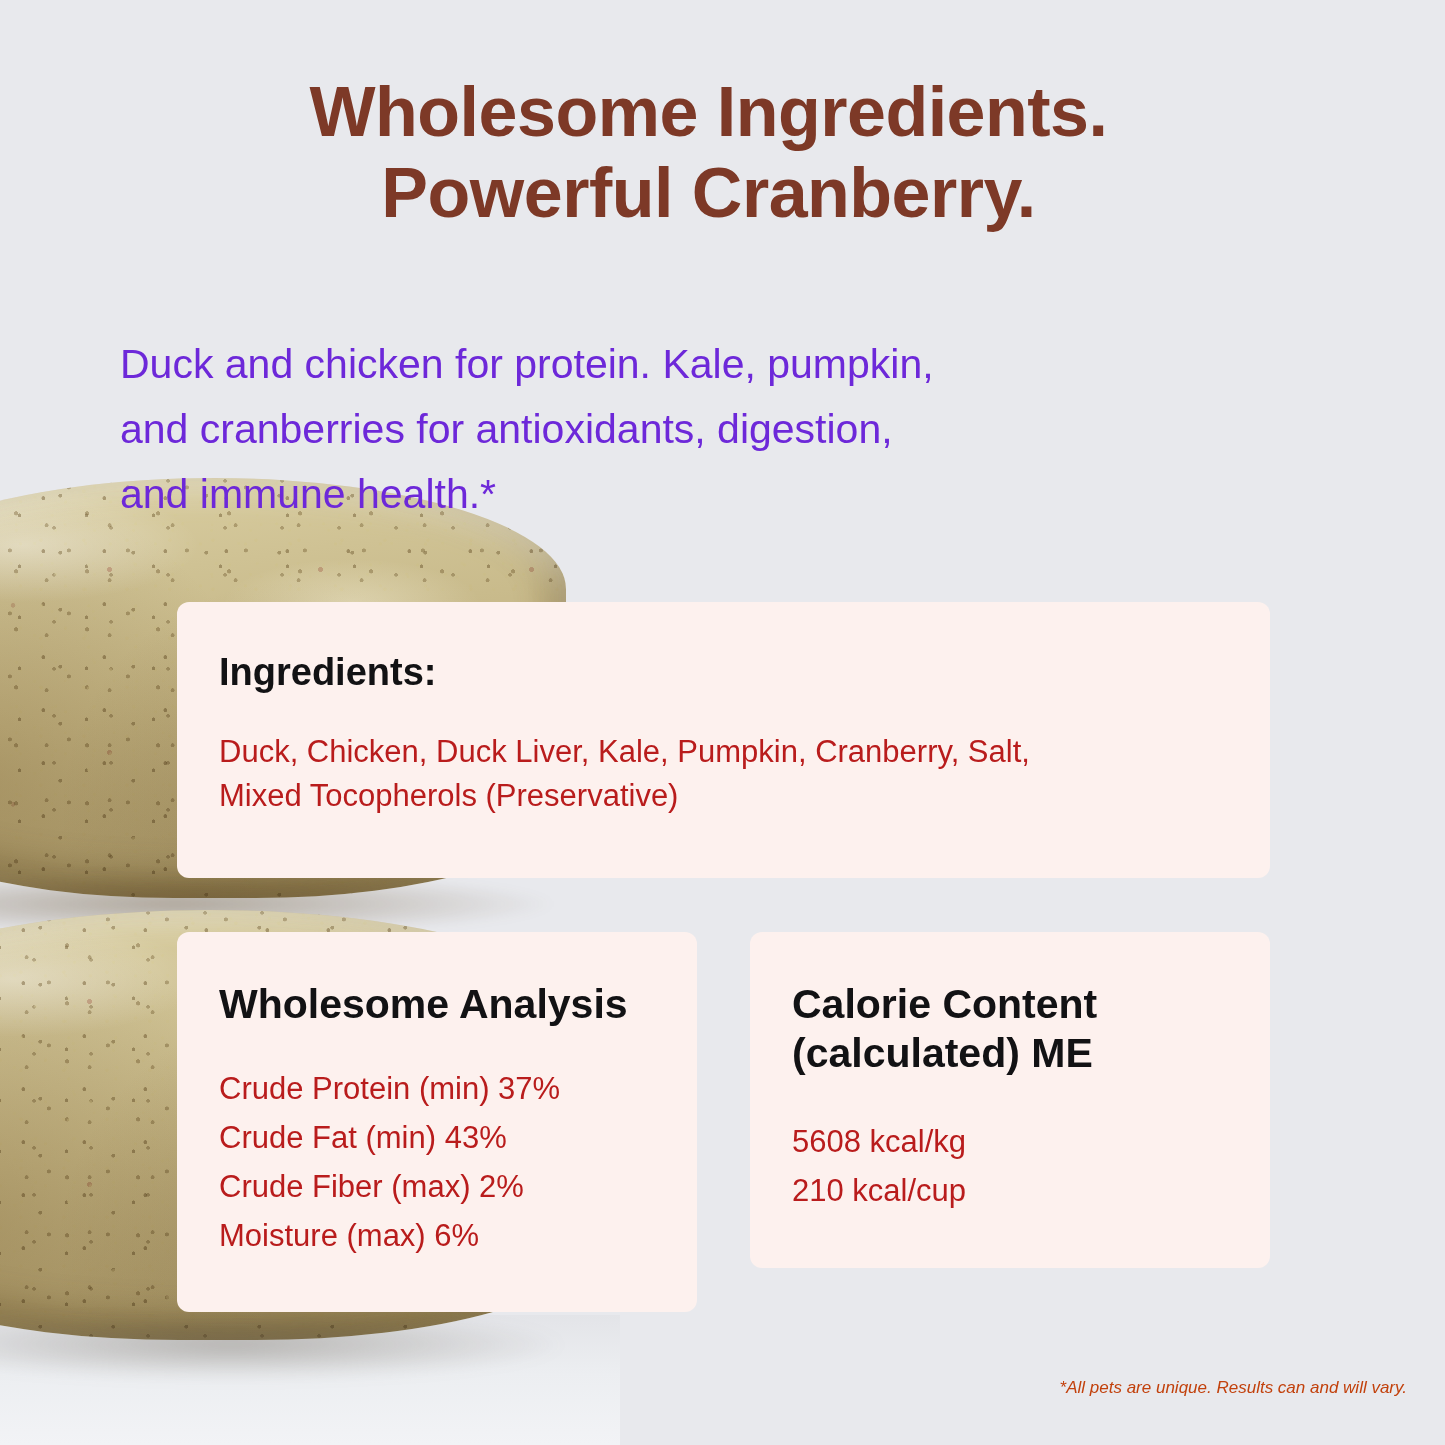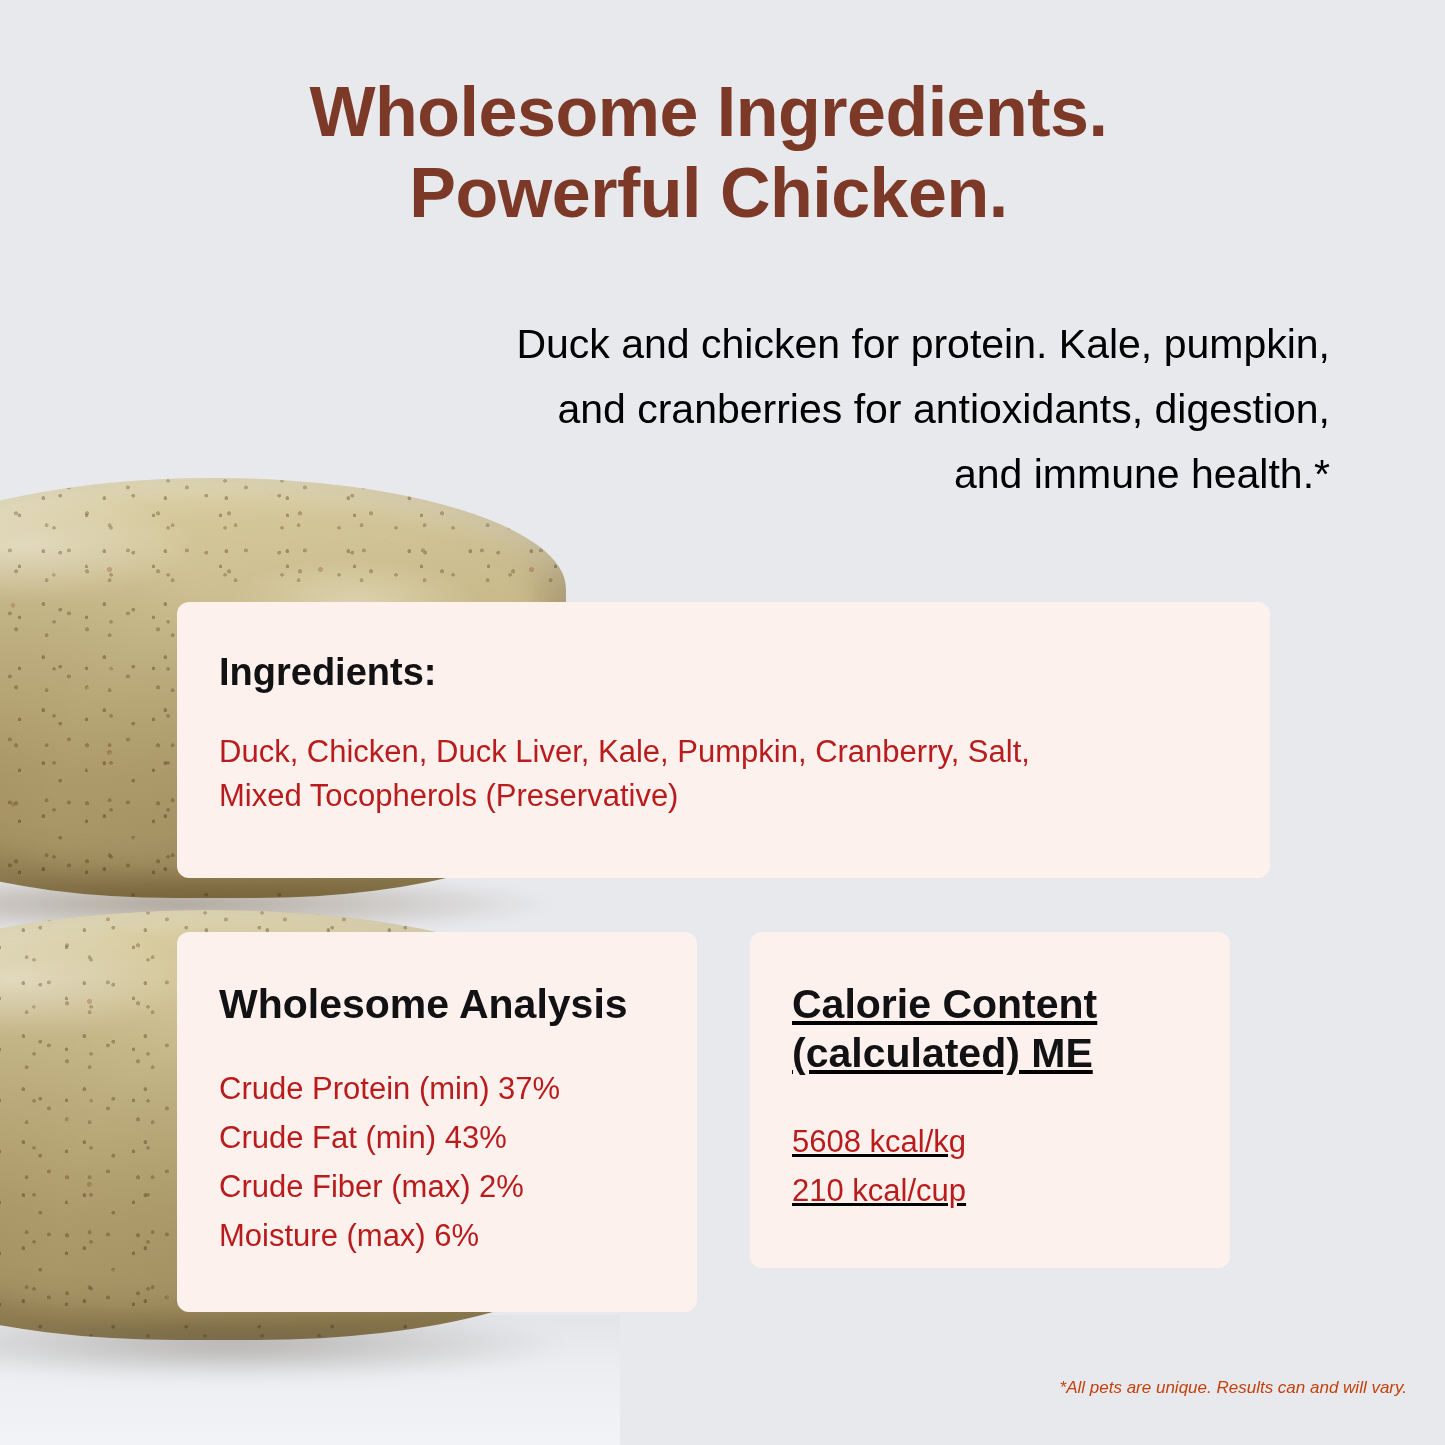--- a/index.html
+++ b/index.html
@@ -121,24 +121,24 @@
     font-size: 70px;
     font-weight: 700;
     line-height: 1.16;
     letter-spacing: -0.5px;
   }
   .headline .line { display: block; }
 
   .subhead {
     position: absolute;
     left: 120px;
-    top: 312px;
+    top: 332px;
     width: 1210px;
-    text-align: right;
-    color: #000000;
+    text-align: left;
+    color: #6d28d9;
     font-size: 41px;
     font-weight: 400;
     line-height: 1.58;
   }
   .subhead .line { display: block; }
 
   
   .card {
     position: absolute;
     background: #fdf1ee;
@@ -154,24 +154,23 @@
   .card-analysis {
     left: 177px;
     top: 932px;
     width: 520px;
     height: 380px;
     padding: 48px 38px 0 42px;
   }
   .card-calories {
     left: 750px;
     top: 932px;
-    width: 480px;
+    width: 520px;
     height: 336px;
     padding: 48px 38px 0 42px;
-    text-decoration: underline;
   }
 
   .card-title {
     color: #121214;
     font-weight: 700;
     line-height: 1.2;
   }
   .card-ingredients .card-title { font-size: 38px; }
   .card-analysis  .card-title,
   .card-calories  .card-title { font-size: 41px; }
@@ -213,21 +212,21 @@
 <div class="photo-stage">
   <div class="photo-surface"></div>
   <div class="patty patty-top"></div>
   <div class="patty-seam"></div>
   <div class="patty patty-bottom"></div>
   <div class="patty-shadow"></div>
 </div>
 
 <h1 class="headline">
   <span class="line">Wholesome Ingredients.</span>
-  <span class="line">Powerful Chicken.</span>
+  <span class="line">Powerful Cranberry.</span>
 </h1>
 
 <p class="subhead">
   <span class="line">Duck and chicken for protein. Kale, pumpkin,</span>
   <span class="line">and cranberries for antioxidants, digestion,</span>
   <span class="line">and immune health.*</span>
 </p>
 
 <section class="card card-ingredients">
   <div class="card-title">Ingredients:</div>

